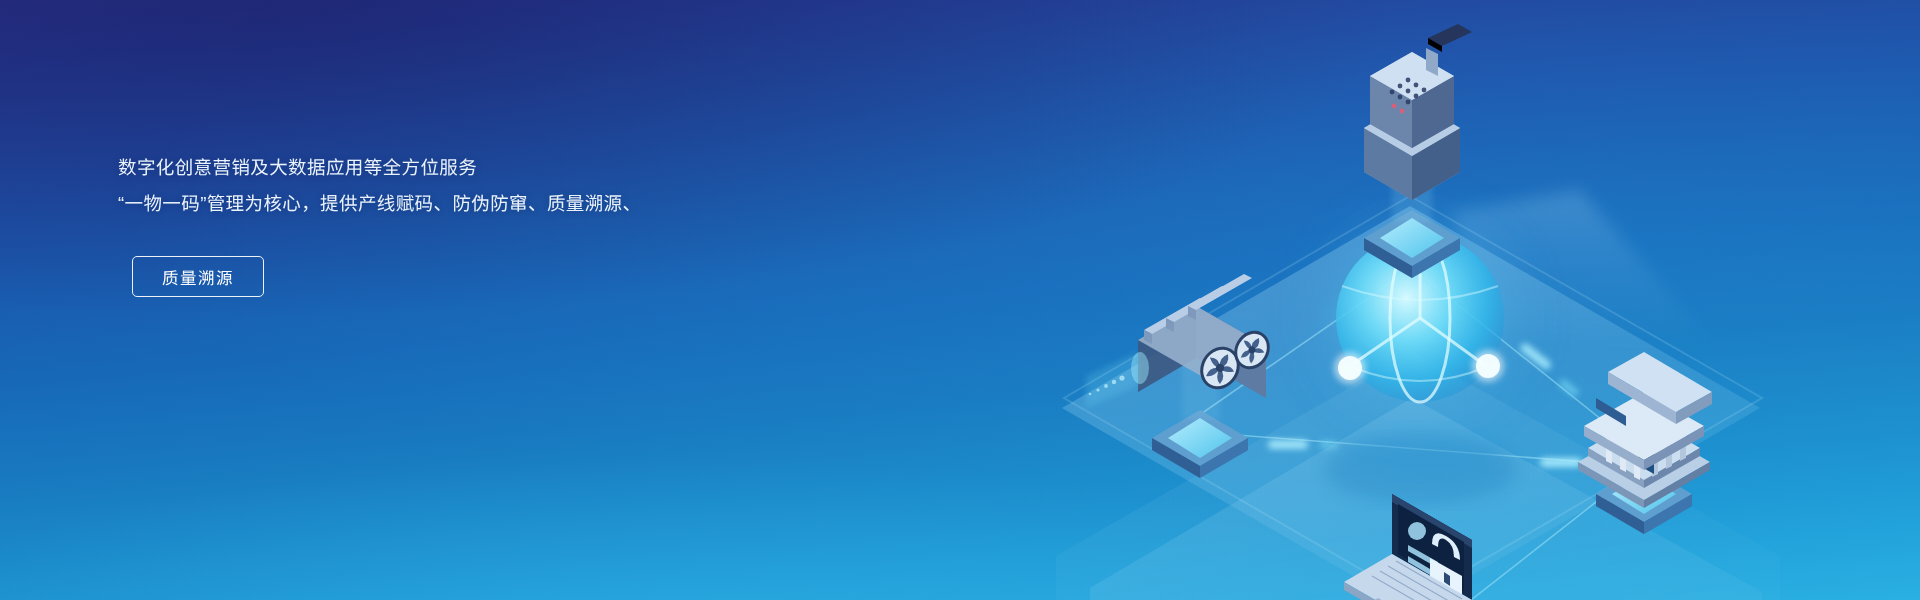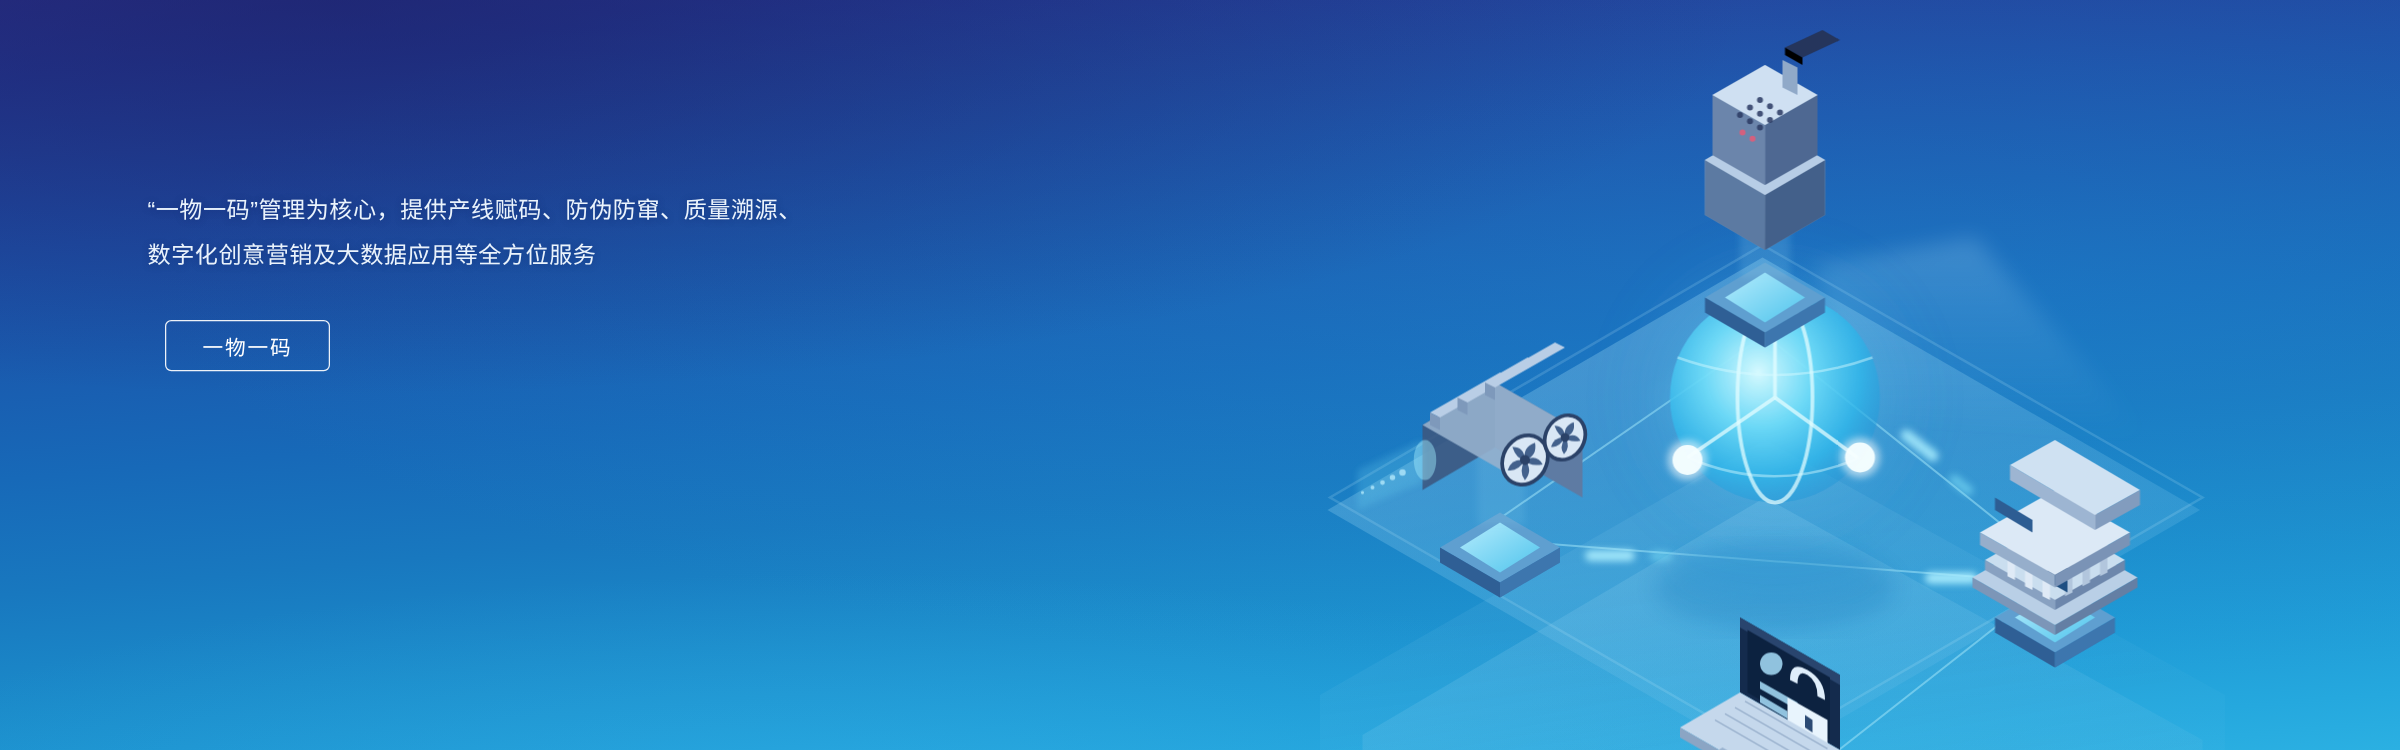--- a/index.html
+++ b/index.html
@@ -380,20 +380,20 @@
         </g>
         <path d="M 358 598 L 390 616 L 382 621 L 350 603 Z" fill="#9ab3d0"></path>
       </g>
 
     </svg>
   </div>
 
   <div class="copy">
 
     <p class="subtitle">
+      <span class="sub-line">数字化创意营销及大数据应用等全方位服务</span>
       <span class="sub-line">“一物一码”管理为核心，提供产线赋码、防伪防窜、质量溯源、</span>
-      <span class="sub-line">数字化创意营销及大数据应用等全方位服务</span>
     </p>
 
-    <a href="#" class="cta">一物一码</a>
+    <a href="#" class="cta">质量溯源</a>
   </div>
 
 </div>
 
 </body></html>

